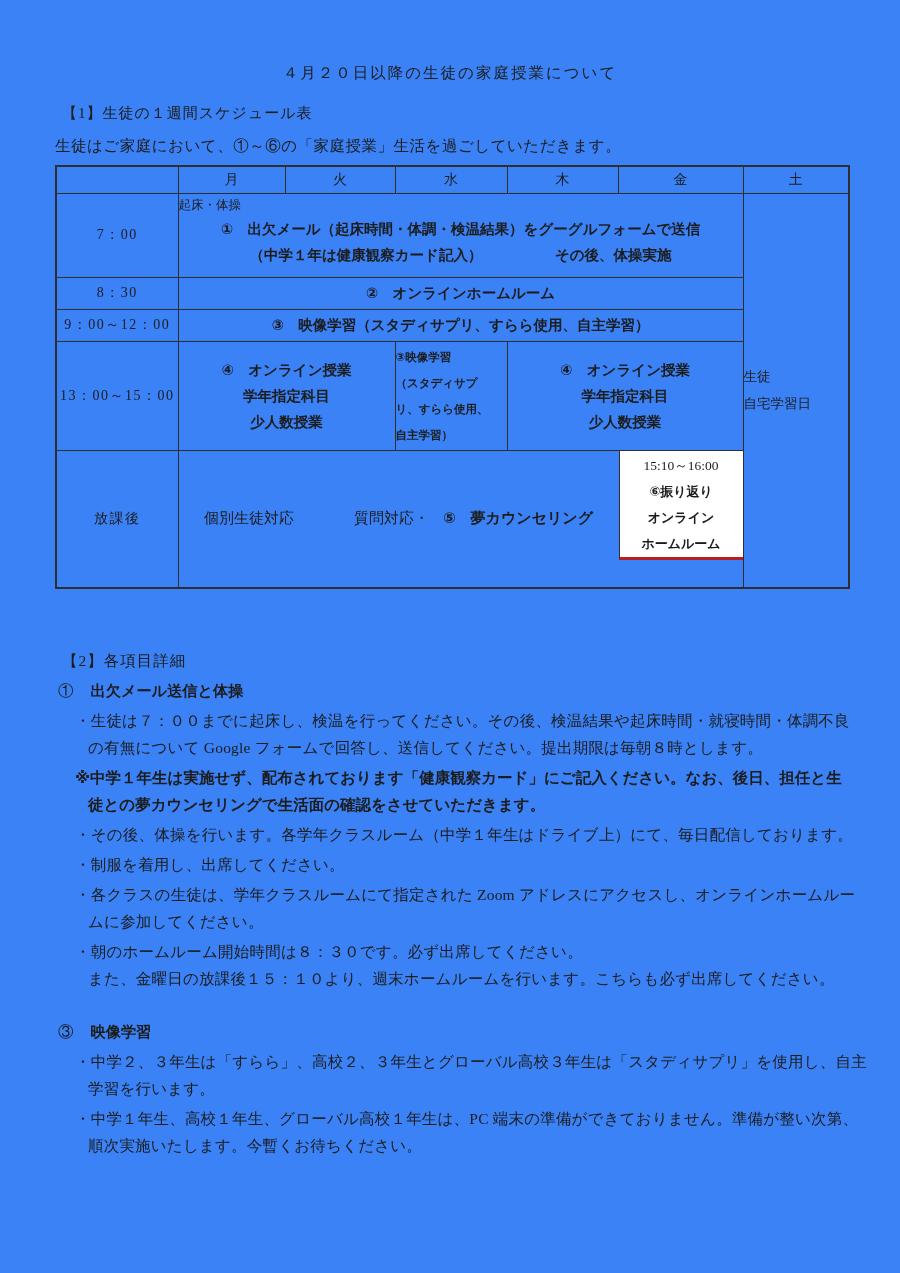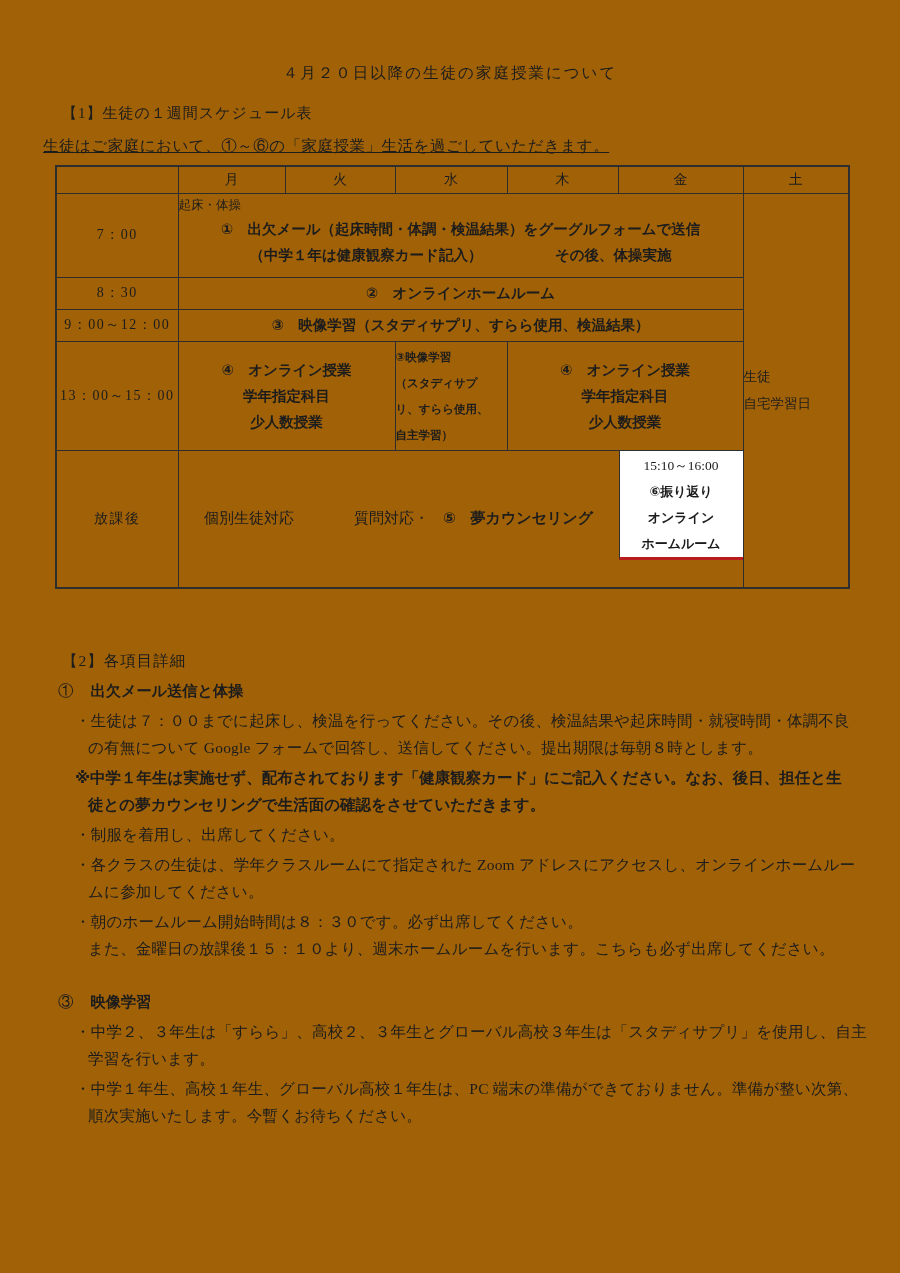--- a/index.html
+++ b/index.html
@@ -1,27 +1,27 @@
 <!DOCTYPE html>
 <html lang="ja"><head>
 <meta charset="utf-8">
 <style>
   html,body{margin:0;padding:0;background:#e8e8e8;}
   .page{
     position:relative;width:900px;height:1273px;margin:0 auto;
-    background:#a16207;color:#1c1c1c;
+    background:#3b82f6;color:#1c1c1c;
     font-family:"Liberation Serif","DejaVu Serif",serif;
     overflow:hidden;
   }
 
   
   .doc-title{position:absolute;top:63px;left:0;right:0;text-align:center;
     font-size:15.5px;letter-spacing:2px;}
   .s1-heading{position:absolute;top:104px;left:62px;font-size:15px;letter-spacing:1px;}
-  .s1-intro{position:absolute;top:136px;left:43px;font-size:15.5px;letter-spacing:.5px;text-decoration:underline;}
+  .s1-intro{position:absolute;top:136px;left:55px;font-size:15.5px;letter-spacing:.5px;}
 
   
   .table-wrap{position:absolute;top:165px;left:55px;}
   table.sched{border-collapse:collapse;table-layout:fixed;border:2px solid #2e2e2e;}
   table.sched td{border:1px solid #2e2e2e;padding:0;overflow:hidden;}
   .day{ text-align:center;vertical-align:middle;font-size:14px;}
   .time{text-align:center;vertical-align:middle;font-size:14px;letter-spacing:1.5px;}
   .bcell{font-family:"Liberation Sans","DejaVu Sans",sans-serif;font-weight:700;
     text-align:center;vertical-align:middle;font-size:14.5px;}
   .cell-morning{vertical-align:top;padding:2px 6px 0 6px;}
@@ -101,21 +101,21 @@
               <div class="line-0">生徒</div>
               <div class="line-c">自宅学習日</div>
             </td>
       </tr>
       <tr style="height:32px">
         <td class="time">8：30</td>
         <td colspan="5" class="bcell">②　オンラインホームルーム</td>
       </tr>
       <tr style="height:32px">
         <td class="time">9：00～12：00</td>
-        <td colspan="5" class="bcell">③　映像学習（スタディサプリ、すらら使用、検温結果）</td>
+        <td colspan="5" class="bcell">③　映像学習（スタディサプリ、すらら使用、自主学習）</td>
       </tr>
       <tr style="height:109px">
         <td class="time">13：00～15：00</td>
         <td colspan="2" class="bcell cell-online">
               <div class="line-0">④　オンライン授業</div>
               <div class="line-c">学年指定科目</div>
               <div class="line-c">少人数授業</div>
             </td>
         <td class="cell-video-small">
               <div class="line-0">③映像学習</div>
@@ -154,20 +154,23 @@
       <span class="num">①</span><span class="t">出欠メール送信と体操</span>
     </div>
     <div class="para">
         <div class="line-0">・生徒は７：００までに起床し、検温を行ってください。その後、検温結果や起床時間・就寝時間・体調不良</div>
         <div class="line-c">の有無について Google フォームで回答し、送信してください。提出期限は毎朝８時とします。</div>
       </div>
     <div class="para embold">
         <div class="line-0">※中学１年生は実施せず、配布されております「健康観察カード」にご記入ください。なお、後日、担任と生</div>
         <div class="line-c">徒との夢カウンセリングで生活面の確認をさせていただきます。</div>
       </div>
+    <div class="para">
+        <div class="line-0">・その後、体操を行います。各学年クラスルーム（中学１年生はドライブ上）にて、毎日配信しております。</div>
+      </div>
 
     <div class="para">
         <div class="line-0">・制服を着用し、出席してください。</div>
       </div>
     <div class="para">
         <div class="line-0">・各クラスの生徒は、学年クラスルームにて指定された Zoom アドレスにアクセスし、オンラインホームルー</div>
         <div class="line-c">ムに参加してください。</div>
       </div>
     <div class="para">
         <div class="line-0">・朝のホームルーム開始時間は８：３０です。必ず出席してください。</div>

